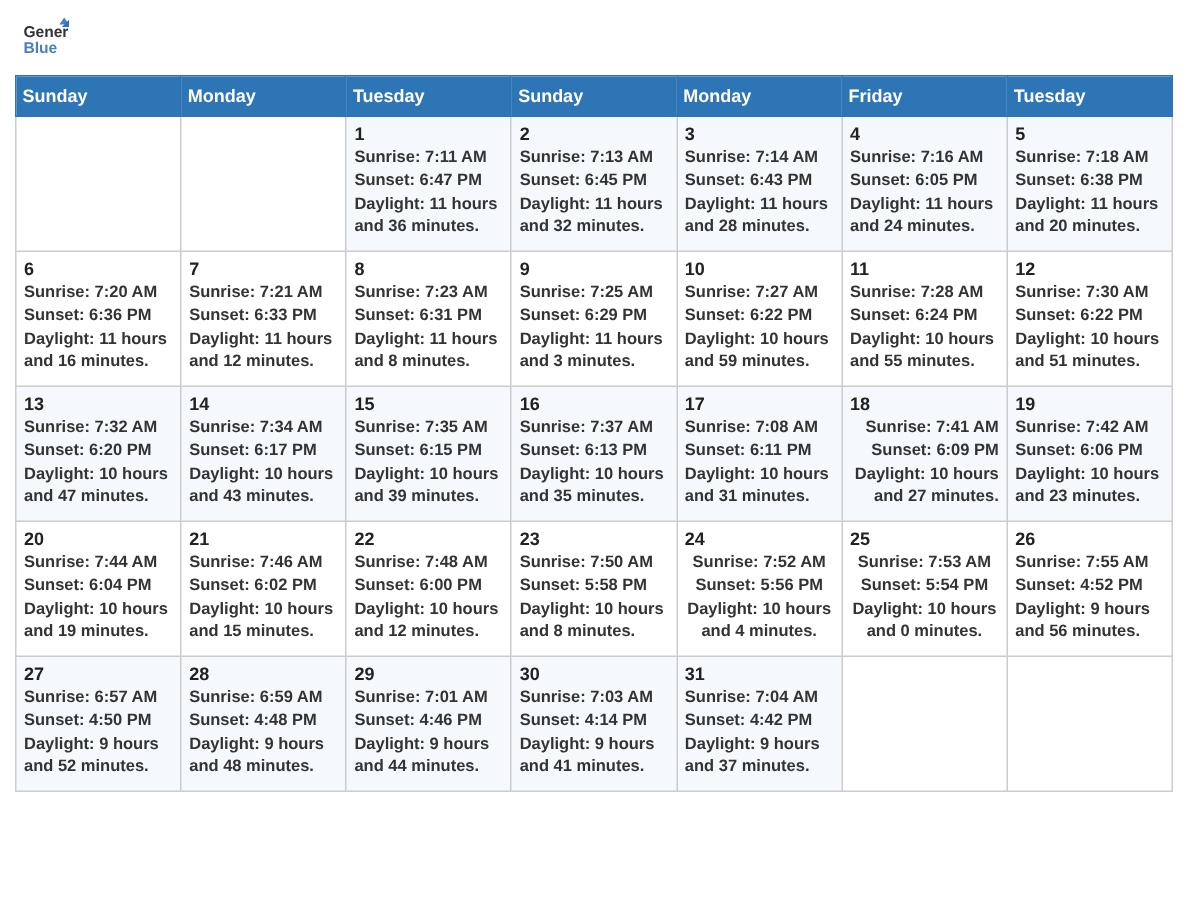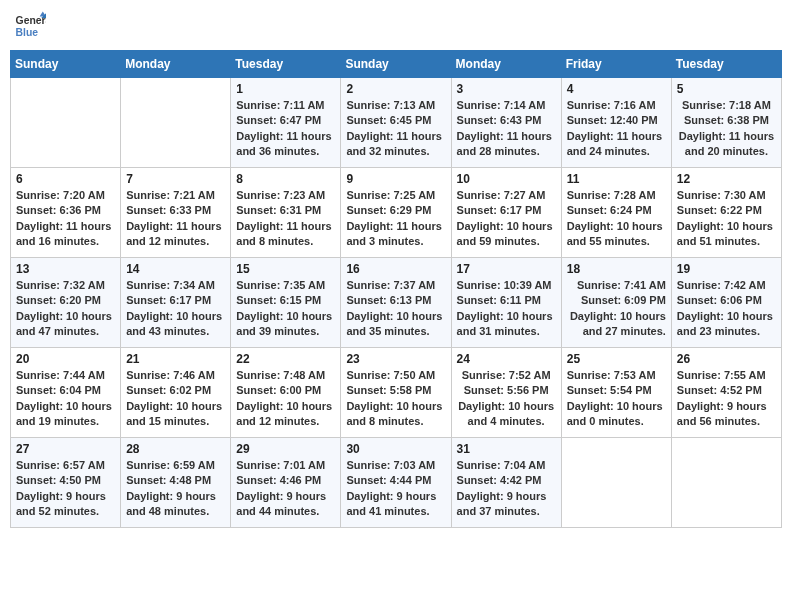--- a/index.html
+++ b/index.html
@@ -129,26 +129,26 @@
         </td>
         <td>
           <span class="day-number">3</span>
           <div class="day-info" style="white-space: pre-line;">Sunrise: 7:14 AM
 Sunset: 6:43 PM
 Daylight: 11 hours and 28 minutes.</div>
         </td>
         <td>
           <span class="day-number">4</span>
           <div class="day-info" style="white-space: pre-line;">Sunrise: 7:16 AM
-Sunset: 12:40 PM
+Sunset: 6:05 PM
 Daylight: 11 hours and 24 minutes.</div>
         </td>
         <td>
           <span class="day-number">5</span>
-          <div class="day-info" style="white-space: pre-line; text-align: center;">Sunrise: 7:18 AM
+          <div class="day-info" style="white-space: pre-line;">Sunrise: 7:18 AM
 Sunset: 6:38 PM
 Daylight: 11 hours and 20 minutes.</div>
         </td>
       </tr>
       <tr>
         <td>
           <span class="day-number">6</span>
           <div class="day-info" style="white-space: pre-line;">Sunrise: 7:20 AM
 Sunset: 6:36 PM
 Daylight: 11 hours and 16 minutes.</div>
@@ -167,21 +167,21 @@
         </td>
         <td>
           <span class="day-number">9</span>
           <div class="day-info" style="white-space: pre-line;">Sunrise: 7:25 AM
 Sunset: 6:29 PM
 Daylight: 11 hours and 3 minutes.</div>
         </td>
         <td>
           <span class="day-number">10</span>
           <div class="day-info" style="white-space: pre-line;">Sunrise: 7:27 AM
-Sunset: 6:17 PM
+Sunset: 6:22 PM
 Daylight: 10 hours and 59 minutes.</div>
         </td>
         <td>
           <span class="day-number">11</span>
           <div class="day-info" style="white-space: pre-line;">Sunrise: 7:28 AM
 Sunset: 6:24 PM
 Daylight: 10 hours and 55 minutes.</div>
         </td>
         <td>
           <span class="day-number">12</span>
@@ -210,21 +210,21 @@
 Daylight: 10 hours and 39 minutes.</div>
         </td>
         <td>
           <span class="day-number">16</span>
           <div class="day-info" style="white-space: pre-line;">Sunrise: 7:37 AM
 Sunset: 6:13 PM
 Daylight: 10 hours and 35 minutes.</div>
         </td>
         <td>
           <span class="day-number">17</span>
-          <div class="day-info" style="white-space: pre-line;">Sunrise: 10:39 AM
+          <div class="day-info" style="white-space: pre-line;">Sunrise: 7:08 AM
 Sunset: 6:11 PM
 Daylight: 10 hours and 31 minutes.</div>
         </td>
         <td>
           <span class="day-number">18</span>
           <div class="day-info" style="white-space: pre-line; text-align: right;">Sunrise: 7:41 AM
 Sunset: 6:09 PM
 Daylight: 10 hours and 27 minutes.</div>
         </td>
         <td>
@@ -260,21 +260,21 @@
 Daylight: 10 hours and 8 minutes.</div>
         </td>
         <td>
           <span class="day-number">24</span>
           <div class="day-info" style="white-space: pre-line; text-align: center;">Sunrise: 7:52 AM
 Sunset: 5:56 PM
 Daylight: 10 hours and 4 minutes.</div>
         </td>
         <td>
           <span class="day-number">25</span>
-          <div class="day-info" style="white-space: pre-line;">Sunrise: 7:53 AM
+          <div class="day-info" style="white-space: pre-line; text-align: center;">Sunrise: 7:53 AM
 Sunset: 5:54 PM
 Daylight: 10 hours and 0 minutes.</div>
         </td>
         <td>
           <span class="day-number">26</span>
           <div class="day-info" style="white-space: pre-line;">Sunrise: 7:55 AM
 Sunset: 4:52 PM
 Daylight: 9 hours and 56 minutes.</div>
         </td>
       </tr>
@@ -293,21 +293,21 @@
         </td>
         <td>
           <span class="day-number">29</span>
           <div class="day-info" style="white-space: pre-line;">Sunrise: 7:01 AM
 Sunset: 4:46 PM
 Daylight: 9 hours and 44 minutes.</div>
         </td>
         <td>
           <span class="day-number">30</span>
           <div class="day-info" style="white-space: pre-line;">Sunrise: 7:03 AM
-Sunset: 4:44 PM
+Sunset: 4:14 PM
 Daylight: 9 hours and 41 minutes.</div>
         </td>
         <td>
           <span class="day-number">31</span>
           <div class="day-info" style="white-space: pre-line;">Sunrise: 7:04 AM
 Sunset: 4:42 PM
 Daylight: 9 hours and 37 minutes.</div>
         </td>
         <td class="empty-cell"></td>
         <td class="empty-cell"></td>

